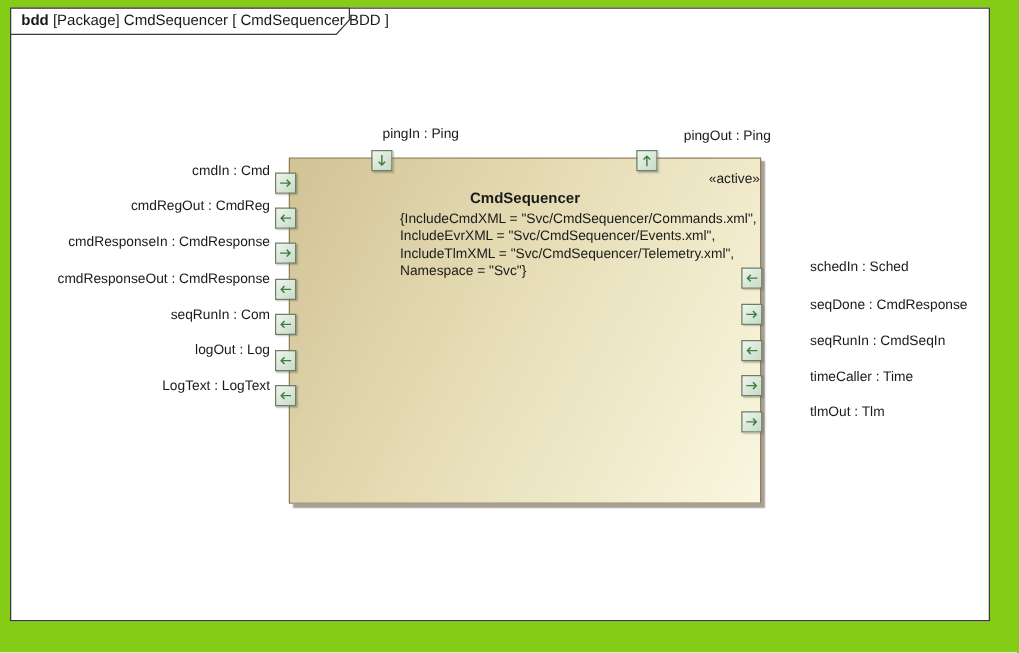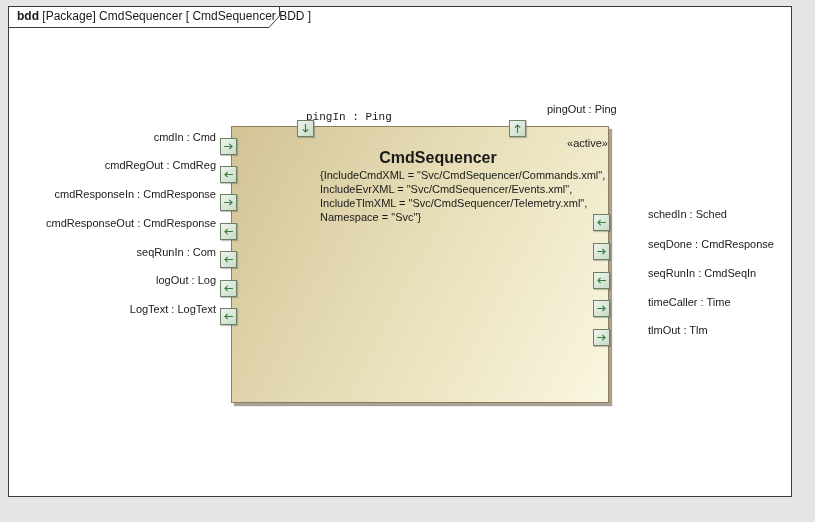--- a/index.html
+++ b/index.html
@@ -1,19 +1,19 @@
 <!DOCTYPE html>
 <html><head>
 <meta charset="utf-8">
 <style>
   * { margin: 0; padding: 0; box-sizing: border-box; }
   html, body { width: 815px; height: 522px; background: #ffffff; overflow: hidden; }
   body { font-family: "Liberation Sans", "DejaVu Sans", sans-serif; color: #1a1a1a; position: relative; }
 
-  .canvas { position: absolute; left: 0; top: 0; width: 815px; height: 522px; background: #e5e5e5; }
+  .canvas { position: absolute; left: 0; top: 0; width: 815px; height: 522px; background: #84cc16; }
 
   
   .frame {
     position: absolute; left: 8px; top: 6px; width: 784px; height: 491px;
     border: 1px solid #3b3b3b; background: #ffffff;
   }
 
   
   .tab-shape { position: absolute; left: 8px; top: 6px; }
   .tab-text {
@@ -28,21 +28,21 @@
     border: 1px solid #8e7d57;
     background: linear-gradient(118deg, #d2c396 0%, #e6ddb6 45%, #faf7e0 100%);
     box-shadow: 3px 3px 1px rgba(138, 130, 116, 0.75);
   }
   .block .stereotype {
     position: absolute; top: 10px; left: 0; width: 100%;
     text-align: right; font-size: 11px; line-height: 12px;
   }
   .block .block-name {
     position: absolute; top: 24px; left: 0; width: 100%;
-    text-align: center; font-size: 16px; font-weight: bold; line-height: 14px; margin-left: 18px;
+    text-align: center; font-size: 12px; font-weight: bold; line-height: 14px;
   }
   .block .constraints {
     position: absolute; top: 41px; left: 88px;
     font-size: 11px; line-height: 14px; white-space: nowrap;
   }
 
   
   .port {
     position: absolute; width: 17px; height: 17px;
     border: 1px solid #6e8063;
@@ -80,21 +80,21 @@
       <div>IncludeTlmXML = "Svc/CmdSequencer/Telemetry.xml",</div>
       <div>Namespace = "Svc"}</div>
     </div>
   </div>
 
   <div class="port" style="left:297px; top:120px;">
     <svg viewBox="0 0 17 17">
       <path d="M8.5 3.5 V12.5 M5.5 9.5 L8.5 12.5 L11.5 9.5" stroke="#3e7d3e" stroke-width="1.3" fill="none"></path>
     </svg>
   </div>
-  <div class="port-label" style="left:306px; top:111px;font-family:Liberation Mono, monospace;">pingIn : Ping</div>
+  <div class="port-label" style="left:306px; top:101px;">pingIn : Ping</div>
 
   <div class="port" style="left:509px; top:120px;">
     <svg viewBox="0 0 17 17">
       <path d="M8.5 13.5 V4.5 M5.5 7.5 L8.5 4.5 L11.5 7.5" stroke="#3e7d3e" stroke-width="1.3" fill="none"></path>
     </svg>
   </div>
   <div class="port-label" style="left:547px; top:103px;">pingOut : Ping</div>
 
   <div class="port" style="left:220px; top:138px;">
     <svg viewBox="0 0 17 17">

